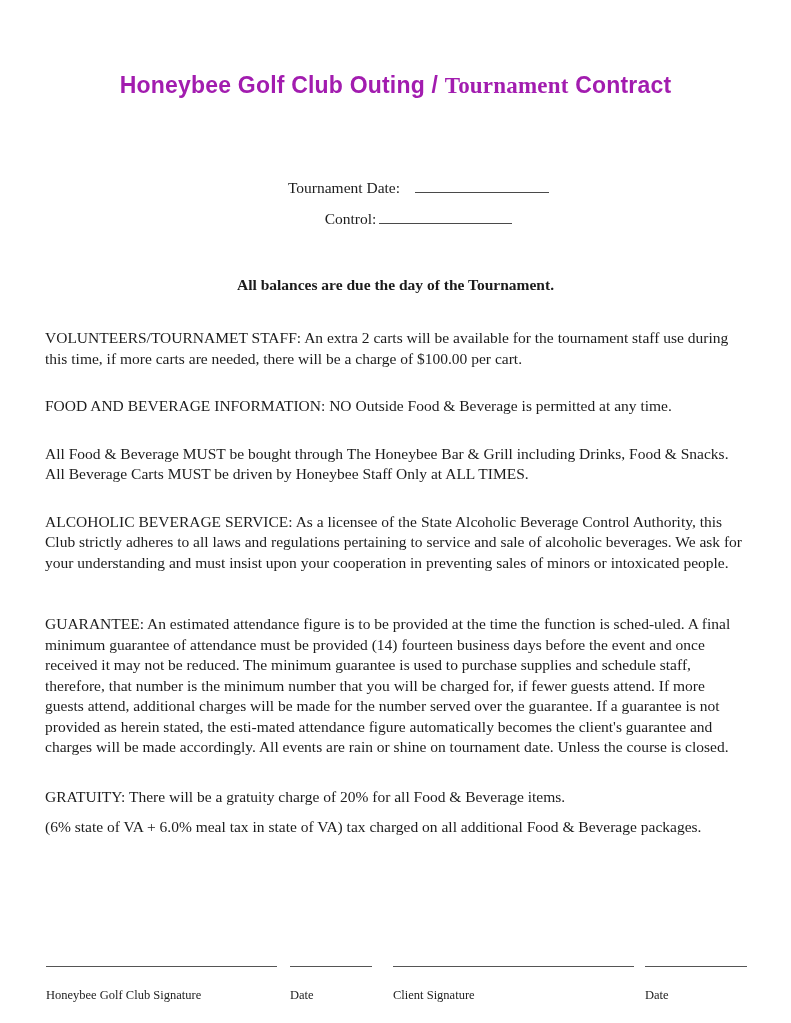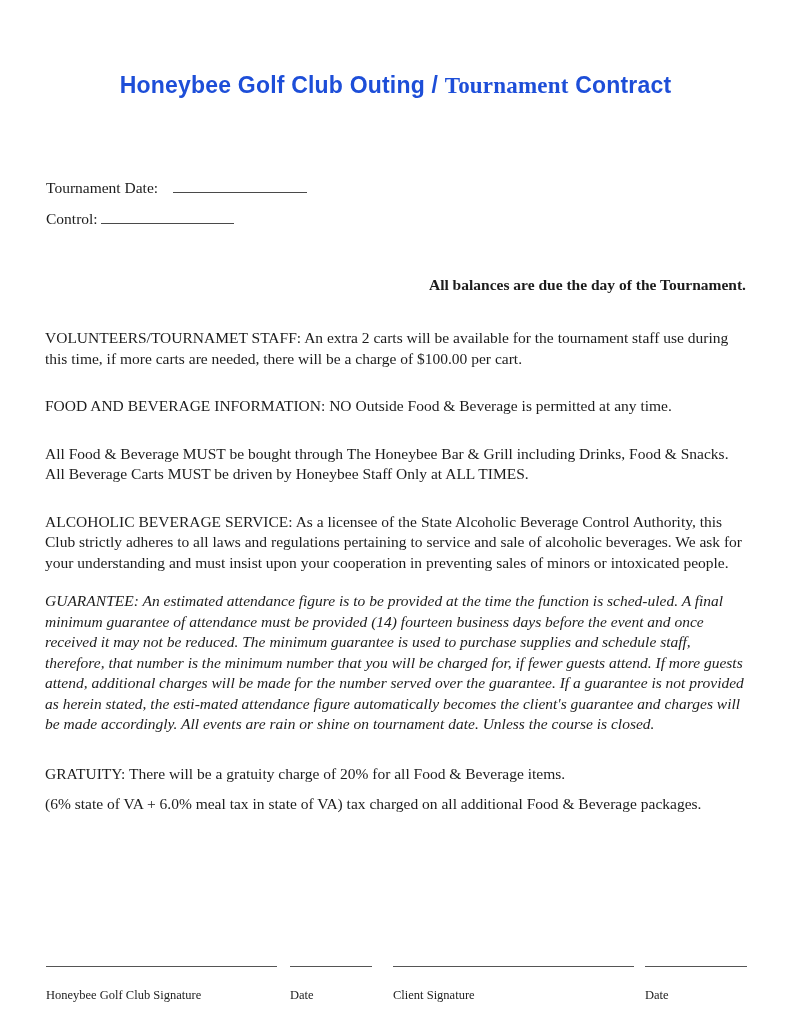--- a/index.html
+++ b/index.html
@@ -15,62 +15,63 @@
     overflow: hidden;
   }
   .title {
     padding-top: 70px;
     text-align: center;
     font-family: "Liberation Sans", sans-serif;
     font-weight: bold;
     font-size: 23px;
     letter-spacing: 0.2px;
     line-height: 30px;
-    color: #1d4ed8;
+    color: #a21caf;
   }
   .title .serif-part {
     font-family: "Liberation Serif", serif;
   }
   .form-section {
     margin: 76px 0 0 46px;
   }
   .field-row {
     line-height: 21px;
     margin-bottom: 10px;
     white-space: nowrap;
+    text-align: center;
   }
   .blank {
     display: inline-block;
     border-bottom: 1px solid #4a4a4a;
     height: 15px;
     vertical-align: baseline;
   }
   .field-row:nth-child(1) .blank { width: 134px; margin-left: 15px; }
   .field-row:nth-child(2) .blank { width: 133px; margin-left: 3px; }
   .field-row:nth-child(3) .blank { width: 199px; margin-left: 7px; }
   .field-row:nth-child(3) { margin-left: 4px; }
   .content {
     padding: 0 45px;
   }
   .notice {
     margin-top: 45px;
-    text-align: right;
+    text-align: center;
     font-weight: bold;
     line-height: 21px;
   }
   .doc-paragraph {
     text-align: left;
     line-height: 20.5px;
     margin: 0;
   }
   .doc-paragraph:nth-of-type(1) { margin-top: 33px; }
   .doc-paragraph:nth-of-type(2) { margin-top: 27px; }
   .doc-paragraph:nth-of-type(3) { margin-top: 27px; }
   .doc-paragraph:nth-of-type(4) { margin-top: 27px; }
-  .doc-paragraph:nth-of-type(5) { margin-top: 18px; font-style: italic; }
+  .doc-paragraph:nth-of-type(5) { margin-top: 41px; }
   .doc-paragraph:nth-of-type(6) { margin-top: 29px; }
   .doc-paragraph:nth-of-type(7) { margin-top: 10px; }
   .doc-paragraph:nth-of-type(8) { margin-top: 9px; }
   .signature-row {
     position: absolute;
     left: 46px;
     top: 966px;
     display: flex;
     align-items: flex-start;
   }

